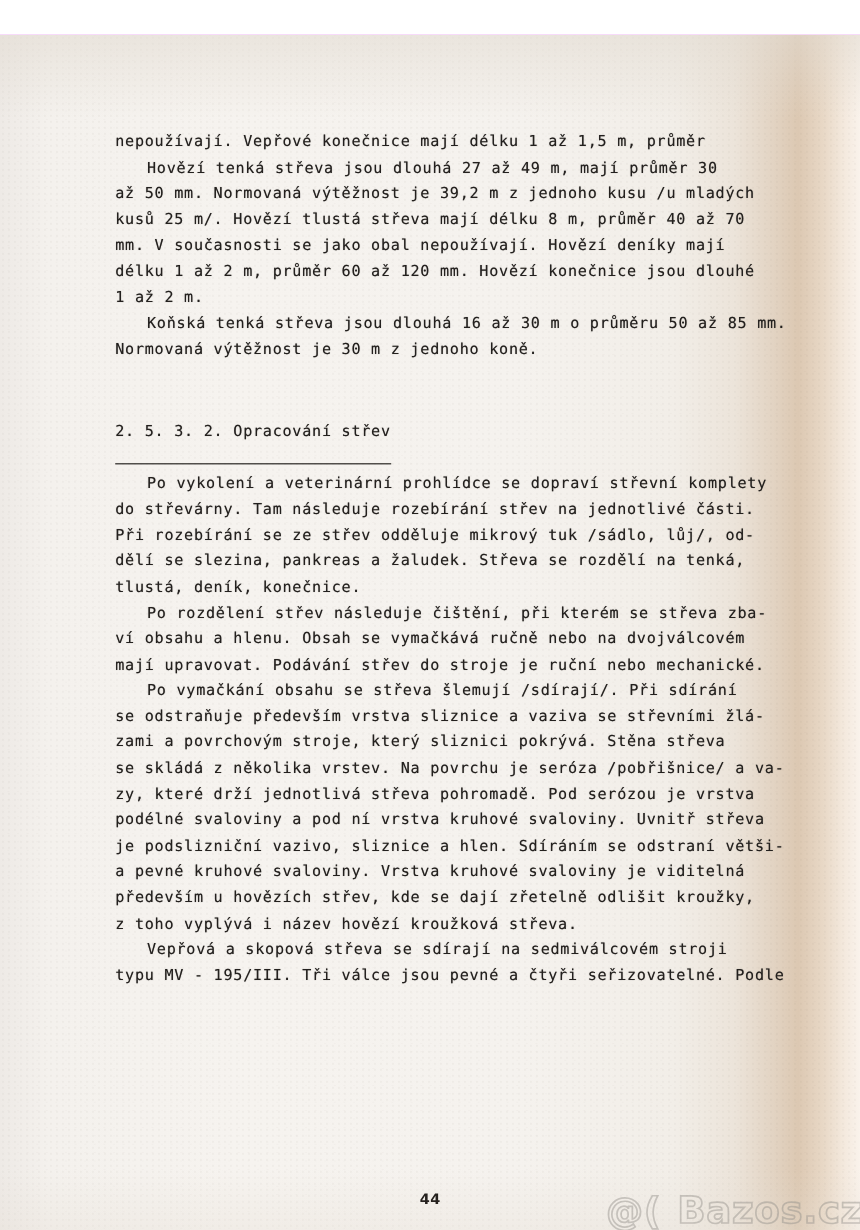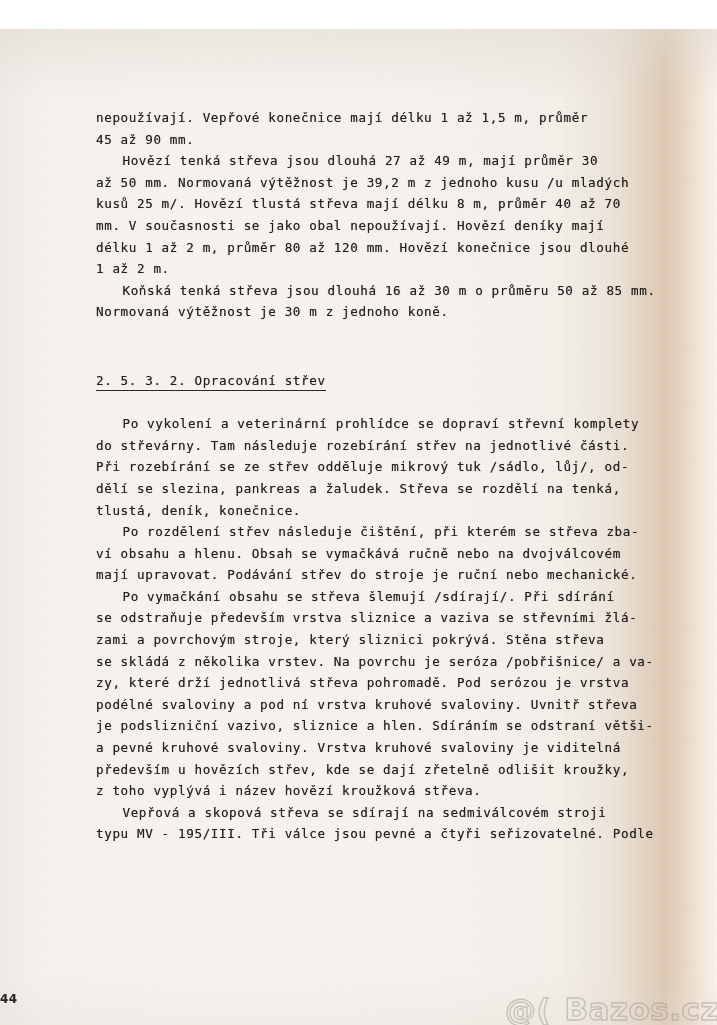--- a/index.html
+++ b/index.html
@@ -82,29 +82,29 @@
     font-family: "DejaVu Sans Mono", monospace;
     font-size: 12.6px;
     line-height: 21.6px;
     letter-spacing: 0.62px;
     color: #23201e;
     white-space: pre;
     text-shadow: 0 0 0.7px rgba(40,36,32,0.55);
   }
   .heading-line span.u {
     border-bottom: 1.2px solid #2a2724;
-    padding-bottom: 2px;
+    padding-bottom: 20px;
   }
 
   .page-number {
     position: absolute;
     left: 0;
     right: 0;
     top: 963px;
-    text-align: left;
+    text-align: center;
     font-family: "DejaVu Sans", sans-serif;
     font-size: 12px;
     font-weight: bold;
     color: #26221f;
     letter-spacing: 0.4px;
   }
 
   .watermark {
     position: absolute;
     left: 505px;
@@ -130,29 +130,28 @@
 
 <div class="page">
   <div class="paper-base"></div>
   <div class="paper-noise"></div>
   <div class="paper-vignette"></div>
 
   <div class="content">
 
     <div>
       <div class="line">nepoužívají. Vepřové konečnice mají délku 1 až 1,5 m, průměr</div>
-      <div class="line">45 až 90 mm.</div>
     </div>
 
     <div>
       <div class="line indent">Hovězí tenká střeva jsou dlouhá 27 až 49 m, mají průměr 30</div>
       <div class="line">až 50 mm. Normovaná výtěžnost je 39,2 m z jednoho kusu /u mladých</div>
       <div class="line">kusů 25 m/. Hovězí tlustá střeva mají délku 8 m, průměr 40 až 70</div>
       <div class="line">mm. V současnosti se jako obal nepoužívají. Hovězí deníky mají</div>
-      <div class="line">délku 1 až 2 m, průměr 80 až 120 mm. Hovězí konečnice jsou dlouhé</div>
+      <div class="line">délku 1 až 2 m, průměr 60 až 120 mm. Hovězí konečnice jsou dlouhé</div>
       <div class="line">1 až 2 m.</div>
     </div>
 
     <div>
       <div class="line indent">Koňská tenká střeva jsou dlouhá 16 až 30 m o průměru 50 až 85 mm.</div>
       <div class="line">Normovaná výtěžnost je 30 m z jednoho koně.</div>
     </div>
 
 
     <div class="spacer-lg"></div>

